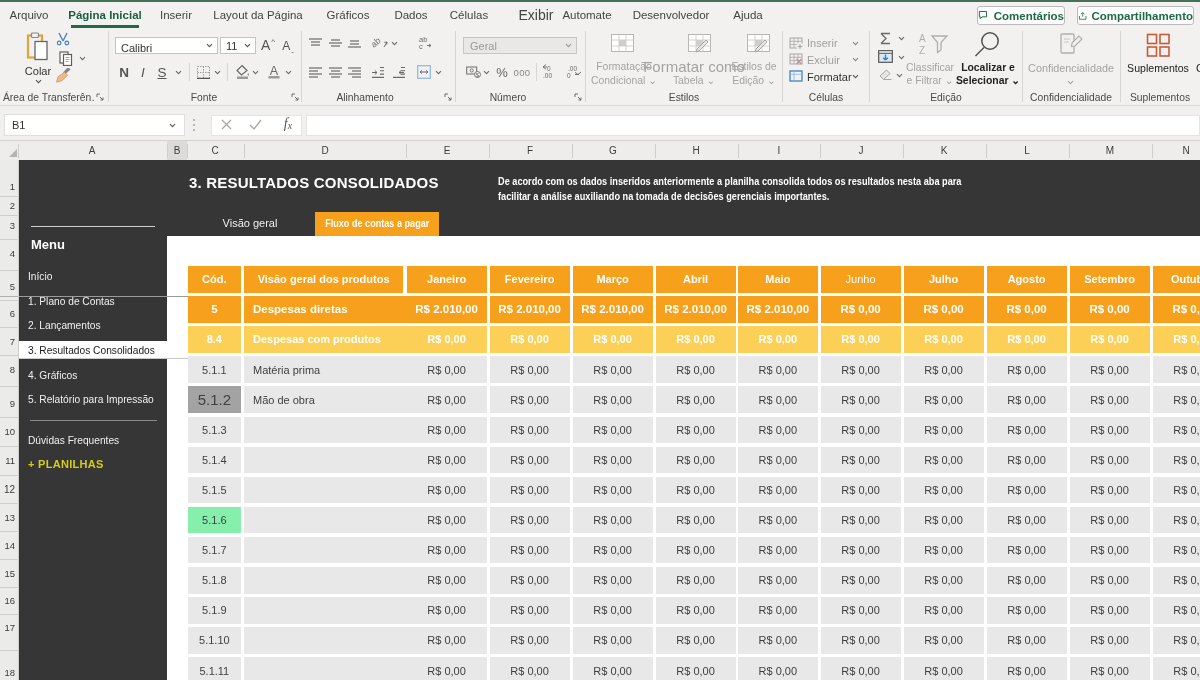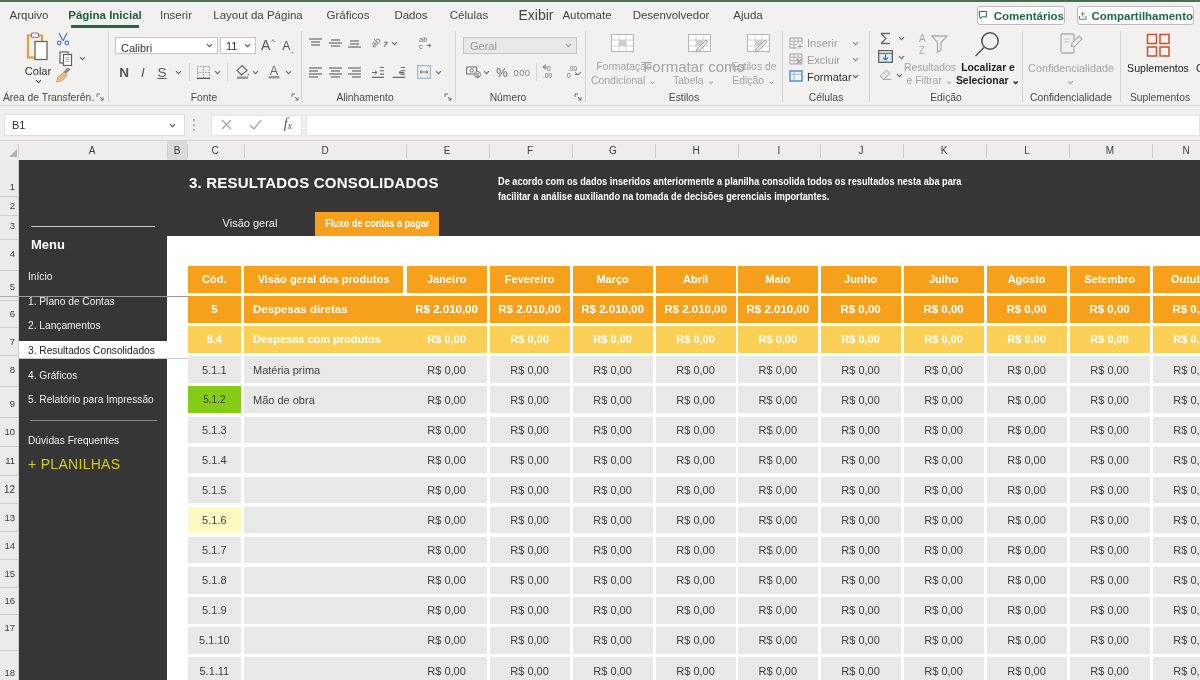--- a/index.html
+++ b/index.html
@@ -397,21 +397,21 @@
       <path d="M1 1.2l2.5 2.5L6 1.2" stroke="#6a6a6a" stroke-width="1.1" fill="none"></path>
     </svg>
   </div>
 <div class="abs" style="left:919px;top:32px;width:30px;height:25px">
     <svg width="30" height="25" viewBox="0 0 30 25">
 <text x="0" y="10" font-size="10" fill="#b0aeac" font-family="Liberation Sans">A</text>
 <text x="0" y="22" font-size="10" fill="#b0aeac" font-family="Liberation Sans">Z</text>
 <path d="M13 4h15l-6 6.5V18l-3.5 2.5v-10z" fill="none" stroke="#b0aeac" stroke-width="1.3"></path>
     </svg>
   </div>
-<div class="abs" style="left:893px;top:61px;width:74px;height:12px;font-size:10.4px;color:#a5a3a1;display:flex;align-items:center;justify-content:center">Resultados</div>
+<div class="abs" style="left:893px;top:61px;width:74px;height:12px;font-size:10.4px;color:#a5a3a1;display:flex;align-items:center;justify-content:center">Classificar</div>
 <div class="abs" style="left:893px;top:74px;width:74px;height:12px;font-size:10.4px;color:#a5a3a1;display:flex;align-items:center;justify-content:center">e Filtrar&nbsp;⌄</div>
 <div class="abs" style="left:972px;top:31px;width:30px;height:28px">
     <svg width="30" height="28" viewBox="0 0 30 28">
 <circle cx="18" cy="10" r="8.2" fill="none" stroke="#505050" stroke-width="1.5"></circle>
 <path d="M12 16.5L3.5 25" stroke="#505050" stroke-width="1.5"></path>
     </svg>
   </div>
 <div class="abs" style="left:952px;top:61px;width:72px;height:12px;font-size:10.4px;color:#222;font-weight:600;display:flex;align-items:center;justify-content:center">Localizar e</div>
 <div class="abs" style="left:952px;top:74px;width:72px;height:12px;font-size:10.4px;color:#222;font-weight:600;display:flex;align-items:center;justify-content:center">Selecionar&nbsp;⌄</div>
 <div class="abs" style="left:1056px;top:31px;width:28px;height:27px">
@@ -553,31 +553,31 @@
 <div class="abs" style="left:31px;top:237px;width:100px;height:14px;font-size:13px;font-weight:bold;color:#fff;display:flex;align-items:center">Menu</div>
 <div class="abs" style="left:28px;top:269px;width:140px;height:14px;font-size:10.2px;color:#f0f0f0;display:flex;align-items:center;white-space:nowrap">Início</div>
 <div class="abs" style="left:28px;top:294.5px;width:140px;height:14px;font-size:10.2px;color:#f0f0f0;display:flex;align-items:center;white-space:nowrap">1. Plano de Contas</div>
 <div class="abs" style="left:28px;top:318.5px;width:140px;height:14px;font-size:10.2px;color:#f0f0f0;display:flex;align-items:center;white-space:nowrap">2. Lançamentos</div>
 <div class="abs" style="left:28px;top:368px;width:140px;height:14px;font-size:10.2px;color:#f0f0f0;display:flex;align-items:center;white-space:nowrap">4. Gráficos</div>
 <div class="abs" style="left:28px;top:392px;width:140px;height:14px;font-size:10.2px;color:#f0f0f0;display:flex;align-items:center;white-space:nowrap">5. Relatório para Impressão</div>
 <div class="abs" style="left:19px;top:341px;width:168.5px;height:18px;background:#fff;border-bottom:1px solid #c8c8c8;box-sizing:border-box"></div>
 <div class="abs" style="left:28px;top:343px;width:150px;height:14px;font-size:10.2px;color:#1a1a1a;display:flex;align-items:center;white-space:nowrap">3. Resultados Consolidados</div>
 <div class="abs" style="left:30px;top:420px;width:127px;height:1px;background:#8a8a8a"></div>
 <div class="abs" style="left:28px;top:433px;width:140px;height:14px;font-size:10.2px;color:#f0f0f0;display:flex;align-items:center;white-space:nowrap">Dúvidas Frequentes</div>
-<div class="abs" style="left:28px;top:456.5px;width:140px;height:14px;font-size:14px;color:#d6ca1c;font-weight:normal;letter-spacing:0.3px;display:flex;align-items:center;white-space:nowrap">+ PLANILHAS</div>
+<div class="abs" style="left:28px;top:456.5px;width:140px;height:14px;font-size:11px;color:#d6ca1c;font-weight:bold;letter-spacing:0.3px;display:flex;align-items:center;white-space:nowrap">+ PLANILHAS</div>
 <div class="abs" style="left:0;top:295.5px;width:18px;height:1px;background:#b0aeae"></div>
 <div class="abs" style="left:19px;top:295.5px;width:168.5px;height:1px;background:#9a9a9a"></div>
 <div class="abs" style="left:187.5px;top:266.0px;width:53.7px;height:26.6px;background:#F7A01B;color:#fff;font-weight:bold;font-size:11px;display:flex;align-items:center;justify-content:center;white-space:nowrap;overflow:visible">Cód.</div>
 <div class="abs" style="left:244px;top:266.0px;width:159.2px;height:26.6px;background:#F7A01B;color:#fff;font-weight:bold;font-size:11px;display:flex;align-items:center;justify-content:center;white-space:nowrap;overflow:visible">Visão geral dos produtos</div>
 <div class="abs" style="left:406.5px;top:266.0px;width:80.2px;height:26.6px;background:#F7A01B;color:#fff;font-weight:bold;font-size:11px;display:flex;align-items:center;justify-content:center;white-space:nowrap;overflow:visible">Janeiro</div>
 <div class="abs" style="left:489.5px;top:266.0px;width:80.2px;height:26.6px;background:#F7A01B;color:#fff;font-weight:bold;font-size:11px;display:flex;align-items:center;justify-content:center;white-space:nowrap;overflow:visible">Fevereiro</div>
 <div class="abs" style="left:572.5px;top:266.0px;width:80.2px;height:26.6px;background:#F7A01B;color:#fff;font-weight:bold;font-size:11px;display:flex;align-items:center;justify-content:center;white-space:nowrap;overflow:visible">Março</div>
 <div class="abs" style="left:655.5px;top:266.0px;width:80.2px;height:26.6px;background:#F7A01B;color:#fff;font-weight:bold;font-size:11px;display:flex;align-items:center;justify-content:center;white-space:nowrap;overflow:visible">Abril</div>
 <div class="abs" style="left:738px;top:266.0px;width:79.7px;height:26.6px;background:#F7A01B;color:#fff;font-weight:bold;font-size:11px;display:flex;align-items:center;justify-content:center;white-space:nowrap;overflow:visible">Maio</div>
-<div class="abs" style="left:820.5px;top:266.0px;width:80.2px;height:26.6px;background:#F7A01B;color:#fff;font-weight:bold;font-size:11px;display:flex;align-items:center;justify-content:center;white-space:nowrap;overflow:visible">Junho</div>
+<div class="abs" style="left:820.5px;top:266.0px;width:80.2px;height:26.6px;background:#F7A01B;color:#fff;font-weight:normal;font-size:11px;display:flex;align-items:center;justify-content:center;white-space:nowrap;overflow:visible">Junho</div>
 <div class="abs" style="left:903.5px;top:266.0px;width:80.2px;height:26.6px;background:#F7A01B;color:#fff;font-weight:bold;font-size:11px;display:flex;align-items:center;justify-content:center;white-space:nowrap;overflow:visible">Julho</div>
 <div class="abs" style="left:986.5px;top:266.0px;width:80.2px;height:26.6px;background:#F7A01B;color:#fff;font-weight:bold;font-size:11px;display:flex;align-items:center;justify-content:center;white-space:nowrap;overflow:visible">Agosto</div>
 <div class="abs" style="left:1069.5px;top:266.0px;width:80.2px;height:26.6px;background:#F7A01B;color:#fff;font-weight:bold;font-size:11px;display:flex;align-items:center;justify-content:center;white-space:nowrap;overflow:visible">Setembro</div>
 <div class="abs" style="left:1152.5px;top:266.0px;width:80.2px;height:26.6px;background:#F7A01B;color:#fff;font-weight:bold;font-size:11px;display:flex;align-items:center;justify-content:center;white-space:nowrap;overflow:visible">Outubro</div>
 <div class="abs" style="left:187.5px;top:296.1px;width:53.7px;height:26.6px;background:#F7A01B;color:#fff;font-weight:bold;font-size:11.5px;display:flex;align-items:center;justify-content:center;white-space:nowrap;overflow:visible">5</div>
 <div class="abs" style="left:244px;top:296.1px;width:159.2px;height:26.6px;background:#F7A01B;color:#fff;font-weight:bold;font-size:11.5px;display:flex;align-items:center;justify-content:flex-start;padding-left:9px;white-space:nowrap;overflow:visible">Despesas diretas</div>
 <div class="abs" style="left:406.5px;top:296.1px;width:80.2px;height:26.6px;background:#F7A01B;color:#fff;font-weight:bold;font-size:11.5px;display:flex;align-items:center;justify-content:center;white-space:nowrap;overflow:visible">R$ 2.010,00</div>
 <div class="abs" style="left:489.5px;top:296.1px;width:80.2px;height:26.6px;background:#F7A01B;color:#fff;font-weight:bold;font-size:11.5px;display:flex;align-items:center;justify-content:center;white-space:nowrap;overflow:visible">R$ 2.010,00</div>
 <div class="abs" style="left:572.5px;top:296.1px;width:80.2px;height:26.6px;background:#F7A01B;color:#fff;font-weight:bold;font-size:11.5px;display:flex;align-items:center;justify-content:center;white-space:nowrap;overflow:visible">R$ 2.010,00</div>
 <div class="abs" style="left:655.5px;top:296.1px;width:80.2px;height:26.6px;background:#F7A01B;color:#fff;font-weight:bold;font-size:11.5px;display:flex;align-items:center;justify-content:center;white-space:nowrap;overflow:visible">R$ 2.010,00</div>
@@ -604,21 +604,21 @@
 <div class="abs" style="left:406.5px;top:356.30000000000007px;width:80.2px;height:26.6px;background:#E8E8E8;color:#3f3f3f;font-weight:normal;font-size:11px;display:flex;align-items:center;justify-content:center;white-space:nowrap;overflow:visible">R$ 0,00</div>
 <div class="abs" style="left:489.5px;top:356.30000000000007px;width:80.2px;height:26.6px;background:#E8E8E8;color:#3f3f3f;font-weight:normal;font-size:11px;display:flex;align-items:center;justify-content:center;white-space:nowrap;overflow:visible">R$ 0,00</div>
 <div class="abs" style="left:572.5px;top:356.30000000000007px;width:80.2px;height:26.6px;background:#E8E8E8;color:#3f3f3f;font-weight:normal;font-size:11px;display:flex;align-items:center;justify-content:center;white-space:nowrap;overflow:visible">R$ 0,00</div>
 <div class="abs" style="left:655.5px;top:356.30000000000007px;width:80.2px;height:26.6px;background:#E8E8E8;color:#3f3f3f;font-weight:normal;font-size:11px;display:flex;align-items:center;justify-content:center;white-space:nowrap;overflow:visible">R$ 0,00</div>
 <div class="abs" style="left:738px;top:356.30000000000007px;width:79.7px;height:26.6px;background:#E8E8E8;color:#3f3f3f;font-weight:normal;font-size:11px;display:flex;align-items:center;justify-content:center;white-space:nowrap;overflow:visible">R$ 0,00</div>
 <div class="abs" style="left:820.5px;top:356.30000000000007px;width:80.2px;height:26.6px;background:#E8E8E8;color:#3f3f3f;font-weight:normal;font-size:11px;display:flex;align-items:center;justify-content:center;white-space:nowrap;overflow:visible">R$ 0,00</div>
 <div class="abs" style="left:903.5px;top:356.30000000000007px;width:80.2px;height:26.6px;background:#E8E8E8;color:#3f3f3f;font-weight:normal;font-size:11px;display:flex;align-items:center;justify-content:center;white-space:nowrap;overflow:visible">R$ 0,00</div>
 <div class="abs" style="left:986.5px;top:356.30000000000007px;width:80.2px;height:26.6px;background:#E8E8E8;color:#3f3f3f;font-weight:normal;font-size:11px;display:flex;align-items:center;justify-content:center;white-space:nowrap;overflow:visible">R$ 0,00</div>
 <div class="abs" style="left:1069.5px;top:356.30000000000007px;width:80.2px;height:26.6px;background:#E8E8E8;color:#3f3f3f;font-weight:normal;font-size:11px;display:flex;align-items:center;justify-content:center;white-space:nowrap;overflow:visible">R$ 0,00</div>
 <div class="abs" style="left:1152.5px;top:356.30000000000007px;width:80.2px;height:26.6px;background:#E8E8E8;color:#3f3f3f;font-weight:normal;font-size:11px;display:flex;align-items:center;justify-content:center;white-space:nowrap;overflow:visible">R$ 0,00</div>
-<div class="abs" style="left:187.5px;top:386.4000000000001px;width:53.7px;height:26.6px;background:#84cc16;color:#3f3f3f;font-weight:normal;font-size:10px;display:flex;align-items:center;justify-content:center;white-space:nowrap;overflow:visible">5.1.2</div>
+<div class="abs" style="left:187.5px;top:386.4000000000001px;width:53.7px;height:26.6px;background:#a3a3a3;color:#3f3f3f;font-weight:normal;font-size:15px;display:flex;align-items:center;justify-content:center;white-space:nowrap;overflow:visible">5.1.2</div>
 <div class="abs" style="left:244px;top:386.4000000000001px;width:159.2px;height:26.6px;background:#E8E8E8;color:#3f3f3f;font-weight:normal;font-size:11px;display:flex;align-items:center;justify-content:flex-start;padding-left:9px;white-space:nowrap;overflow:visible">Mão de obra</div>
 <div class="abs" style="left:406.5px;top:386.4000000000001px;width:80.2px;height:26.6px;background:#E8E8E8;color:#3f3f3f;font-weight:normal;font-size:11px;display:flex;align-items:center;justify-content:center;white-space:nowrap;overflow:visible">R$ 0,00</div>
 <div class="abs" style="left:489.5px;top:386.4000000000001px;width:80.2px;height:26.6px;background:#E8E8E8;color:#3f3f3f;font-weight:normal;font-size:11px;display:flex;align-items:center;justify-content:center;white-space:nowrap;overflow:visible">R$ 0,00</div>
 <div class="abs" style="left:572.5px;top:386.4000000000001px;width:80.2px;height:26.6px;background:#E8E8E8;color:#3f3f3f;font-weight:normal;font-size:11px;display:flex;align-items:center;justify-content:center;white-space:nowrap;overflow:visible">R$ 0,00</div>
 <div class="abs" style="left:655.5px;top:386.4000000000001px;width:80.2px;height:26.6px;background:#E8E8E8;color:#3f3f3f;font-weight:normal;font-size:11px;display:flex;align-items:center;justify-content:center;white-space:nowrap;overflow:visible">R$ 0,00</div>
 <div class="abs" style="left:738px;top:386.4000000000001px;width:79.7px;height:26.6px;background:#E8E8E8;color:#3f3f3f;font-weight:normal;font-size:11px;display:flex;align-items:center;justify-content:center;white-space:nowrap;overflow:visible">R$ 0,00</div>
 <div class="abs" style="left:820.5px;top:386.4000000000001px;width:80.2px;height:26.6px;background:#E8E8E8;color:#3f3f3f;font-weight:normal;font-size:11px;display:flex;align-items:center;justify-content:center;white-space:nowrap;overflow:visible">R$ 0,00</div>
 <div class="abs" style="left:903.5px;top:386.4000000000001px;width:80.2px;height:26.6px;background:#E8E8E8;color:#3f3f3f;font-weight:normal;font-size:11px;display:flex;align-items:center;justify-content:center;white-space:nowrap;overflow:visible">R$ 0,00</div>
 <div class="abs" style="left:986.5px;top:386.4000000000001px;width:80.2px;height:26.6px;background:#E8E8E8;color:#3f3f3f;font-weight:normal;font-size:11px;display:flex;align-items:center;justify-content:center;white-space:nowrap;overflow:visible">R$ 0,00</div>
 <div class="abs" style="left:1069.5px;top:386.4000000000001px;width:80.2px;height:26.6px;background:#E8E8E8;color:#3f3f3f;font-weight:normal;font-size:11px;display:flex;align-items:center;justify-content:center;white-space:nowrap;overflow:visible">R$ 0,00</div>
@@ -652,21 +652,21 @@
 <div class="abs" style="left:406.5px;top:476.70000000000016px;width:80.2px;height:26.6px;background:#E8E8E8;color:#3f3f3f;font-weight:normal;font-size:11px;display:flex;align-items:center;justify-content:center;white-space:nowrap;overflow:visible">R$ 0,00</div>
 <div class="abs" style="left:489.5px;top:476.70000000000016px;width:80.2px;height:26.6px;background:#E8E8E8;color:#3f3f3f;font-weight:normal;font-size:11px;display:flex;align-items:center;justify-content:center;white-space:nowrap;overflow:visible">R$ 0,00</div>
 <div class="abs" style="left:572.5px;top:476.70000000000016px;width:80.2px;height:26.6px;background:#E8E8E8;color:#3f3f3f;font-weight:normal;font-size:11px;display:flex;align-items:center;justify-content:center;white-space:nowrap;overflow:visible">R$ 0,00</div>
 <div class="abs" style="left:655.5px;top:476.70000000000016px;width:80.2px;height:26.6px;background:#E8E8E8;color:#3f3f3f;font-weight:normal;font-size:11px;display:flex;align-items:center;justify-content:center;white-space:nowrap;overflow:visible">R$ 0,00</div>
 <div class="abs" style="left:738px;top:476.70000000000016px;width:79.7px;height:26.6px;background:#E8E8E8;color:#3f3f3f;font-weight:normal;font-size:11px;display:flex;align-items:center;justify-content:center;white-space:nowrap;overflow:visible">R$ 0,00</div>
 <div class="abs" style="left:820.5px;top:476.70000000000016px;width:80.2px;height:26.6px;background:#E8E8E8;color:#3f3f3f;font-weight:normal;font-size:11px;display:flex;align-items:center;justify-content:center;white-space:nowrap;overflow:visible">R$ 0,00</div>
 <div class="abs" style="left:903.5px;top:476.70000000000016px;width:80.2px;height:26.6px;background:#E8E8E8;color:#3f3f3f;font-weight:normal;font-size:11px;display:flex;align-items:center;justify-content:center;white-space:nowrap;overflow:visible">R$ 0,00</div>
 <div class="abs" style="left:986.5px;top:476.70000000000016px;width:80.2px;height:26.6px;background:#E8E8E8;color:#3f3f3f;font-weight:normal;font-size:11px;display:flex;align-items:center;justify-content:center;white-space:nowrap;overflow:visible">R$ 0,00</div>
 <div class="abs" style="left:1069.5px;top:476.70000000000016px;width:80.2px;height:26.6px;background:#E8E8E8;color:#3f3f3f;font-weight:normal;font-size:11px;display:flex;align-items:center;justify-content:center;white-space:nowrap;overflow:visible">R$ 0,00</div>
 <div class="abs" style="left:1152.5px;top:476.70000000000016px;width:80.2px;height:26.6px;background:#E8E8E8;color:#3f3f3f;font-weight:normal;font-size:11px;display:flex;align-items:center;justify-content:center;white-space:nowrap;overflow:visible">R$ 0,00</div>
-<div class="abs" style="left:187.5px;top:506.8000000000002px;width:53.7px;height:26.6px;background:#fef9c3;color:#3f3f3f;font-weight:normal;font-size:11px;display:flex;align-items:center;justify-content:center;white-space:nowrap;overflow:visible">5.1.6</div>
+<div class="abs" style="left:187.5px;top:506.8000000000002px;width:53.7px;height:26.6px;background:#86efac;color:#3f3f3f;font-weight:normal;font-size:11px;display:flex;align-items:center;justify-content:center;white-space:nowrap;overflow:visible">5.1.6</div>
 <div class="abs" style="left:244px;top:506.8000000000002px;width:159.2px;height:26.6px;background:#E8E8E8;color:#3f3f3f;font-weight:normal;font-size:11px;display:flex;align-items:center;justify-content:flex-start;padding-left:9px;white-space:nowrap;overflow:visible"></div>
 <div class="abs" style="left:406.5px;top:506.8000000000002px;width:80.2px;height:26.6px;background:#E8E8E8;color:#3f3f3f;font-weight:normal;font-size:11px;display:flex;align-items:center;justify-content:center;white-space:nowrap;overflow:visible">R$ 0,00</div>
 <div class="abs" style="left:489.5px;top:506.8000000000002px;width:80.2px;height:26.6px;background:#E8E8E8;color:#3f3f3f;font-weight:normal;font-size:11px;display:flex;align-items:center;justify-content:center;white-space:nowrap;overflow:visible">R$ 0,00</div>
 <div class="abs" style="left:572.5px;top:506.8000000000002px;width:80.2px;height:26.6px;background:#E8E8E8;color:#3f3f3f;font-weight:normal;font-size:11px;display:flex;align-items:center;justify-content:center;white-space:nowrap;overflow:visible">R$ 0,00</div>
 <div class="abs" style="left:655.5px;top:506.8000000000002px;width:80.2px;height:26.6px;background:#E8E8E8;color:#3f3f3f;font-weight:normal;font-size:11px;display:flex;align-items:center;justify-content:center;white-space:nowrap;overflow:visible">R$ 0,00</div>
 <div class="abs" style="left:738px;top:506.8000000000002px;width:79.7px;height:26.6px;background:#E8E8E8;color:#3f3f3f;font-weight:normal;font-size:11px;display:flex;align-items:center;justify-content:center;white-space:nowrap;overflow:visible">R$ 0,00</div>
 <div class="abs" style="left:820.5px;top:506.8000000000002px;width:80.2px;height:26.6px;background:#E8E8E8;color:#3f3f3f;font-weight:normal;font-size:11px;display:flex;align-items:center;justify-content:center;white-space:nowrap;overflow:visible">R$ 0,00</div>
 <div class="abs" style="left:903.5px;top:506.8000000000002px;width:80.2px;height:26.6px;background:#E8E8E8;color:#3f3f3f;font-weight:normal;font-size:11px;display:flex;align-items:center;justify-content:center;white-space:nowrap;overflow:visible">R$ 0,00</div>
 <div class="abs" style="left:986.5px;top:506.8000000000002px;width:80.2px;height:26.6px;background:#E8E8E8;color:#3f3f3f;font-weight:normal;font-size:11px;display:flex;align-items:center;justify-content:center;white-space:nowrap;overflow:visible">R$ 0,00</div>
 <div class="abs" style="left:1069.5px;top:506.8000000000002px;width:80.2px;height:26.6px;background:#E8E8E8;color:#3f3f3f;font-weight:normal;font-size:11px;display:flex;align-items:center;justify-content:center;white-space:nowrap;overflow:visible">R$ 0,00</div>

